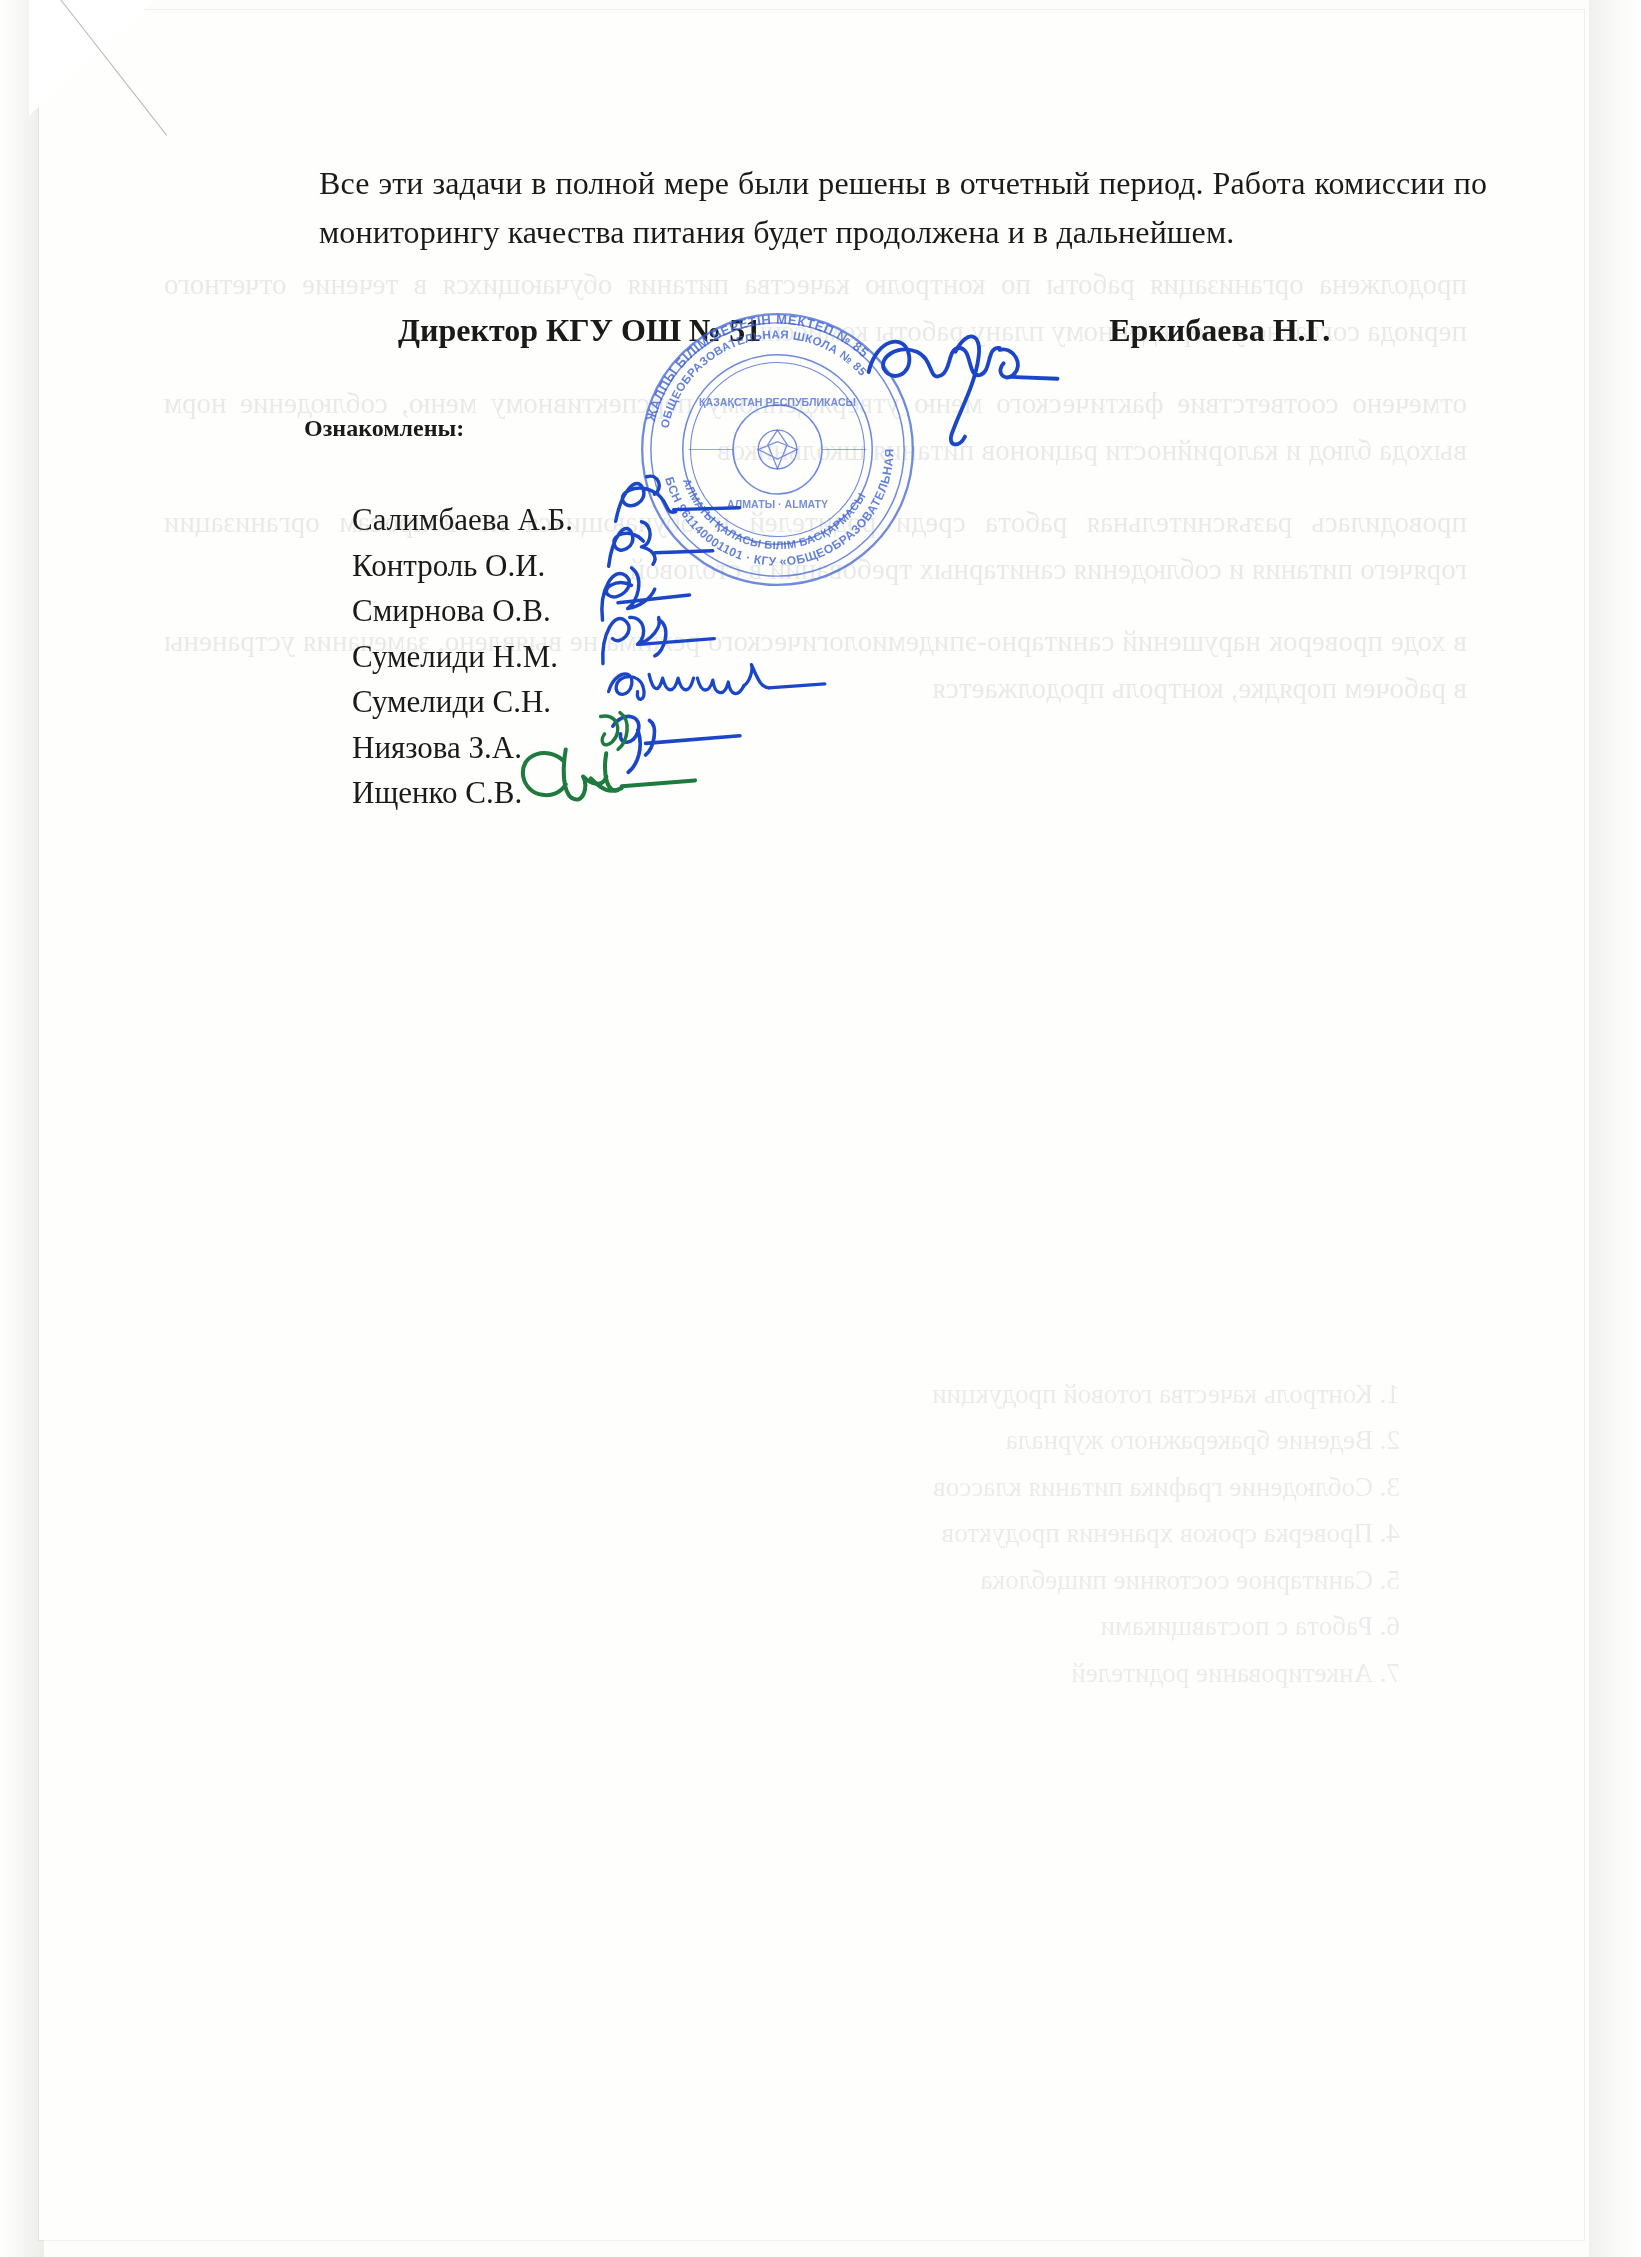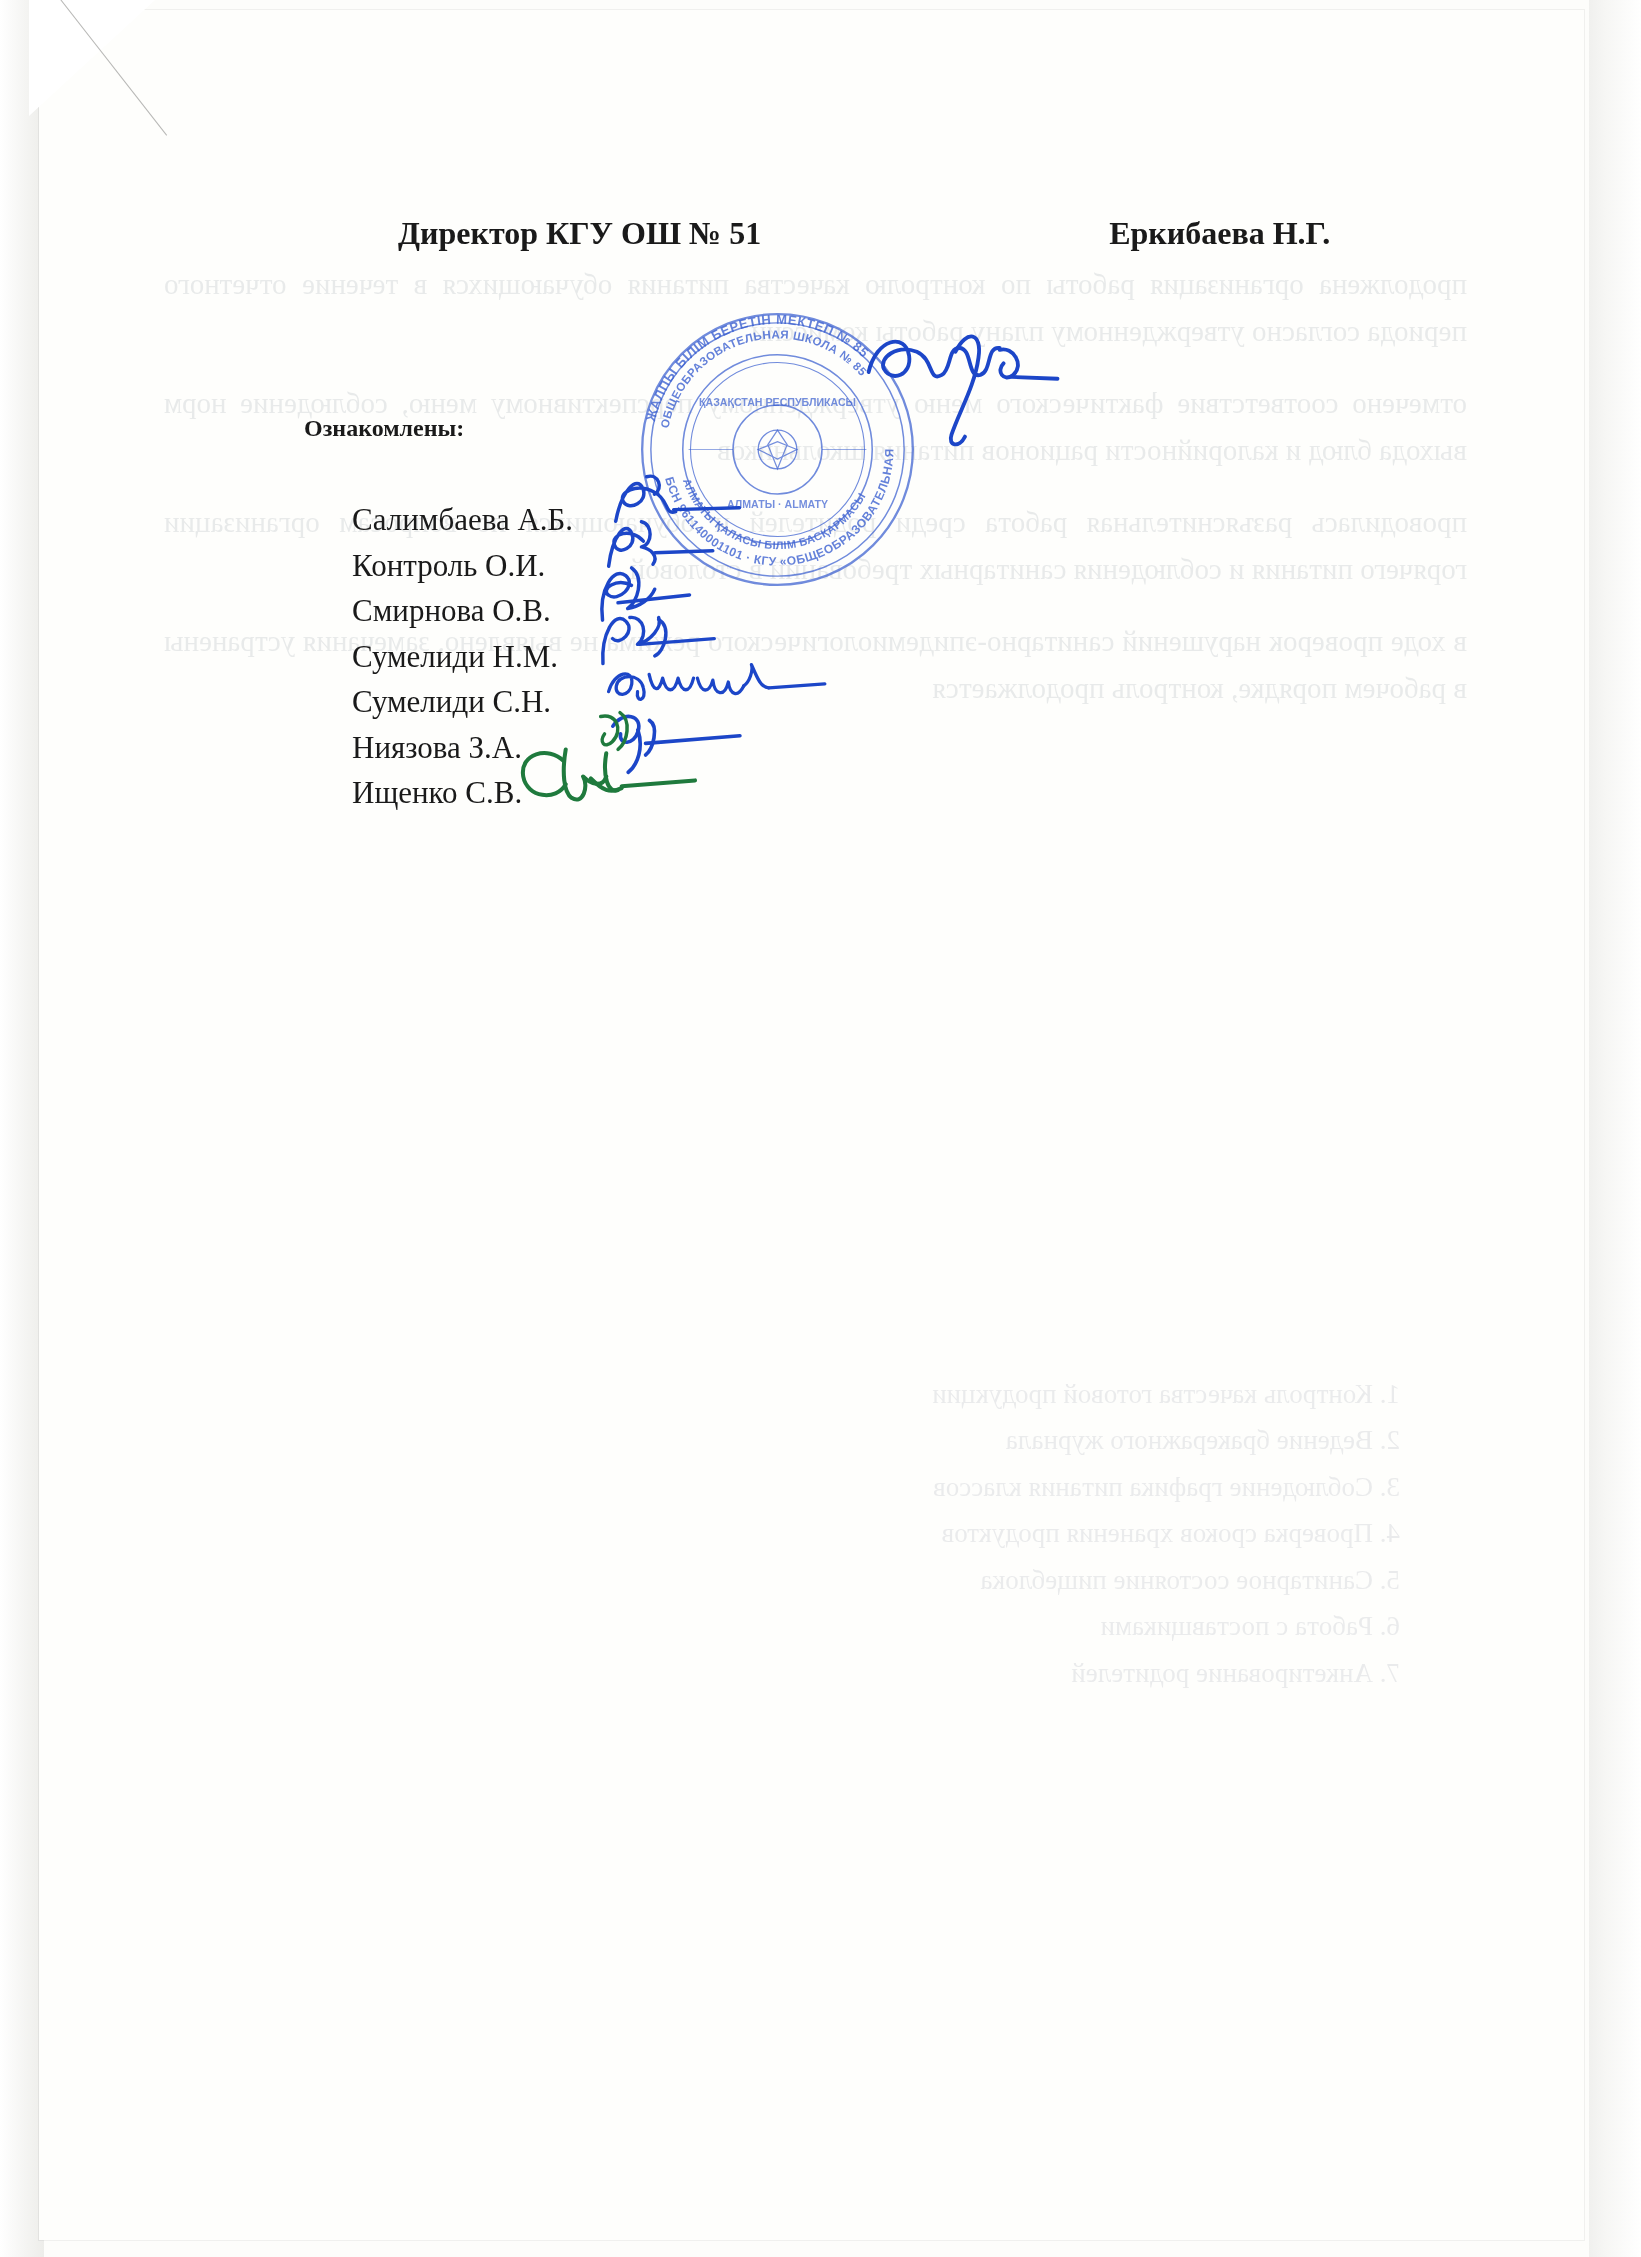--- a/index.html
+++ b/index.html
@@ -166,20 +166,21 @@
     <div>1. Контроль качества готовой продукции</div>
     <div>2. Ведение бракеражного журнала</div>
     <div>3. Соблюдение графика питания классов</div>
     <div>4. Проверка сроков хранения продуктов</div>
     <div>5. Санитарное состояние пищеблока</div>
     <div>6. Работа с поставщиками</div>
     <div>7. Анкетирование родителей</div>
   </div>
 
   <div class="content">
+    <div class="para">Все эти задачи в полной мере были решены в отчетный период. Работа комиссии по мониторингу качества питания будет продолжена и в дальнейшем.</div>
     <div class="signature-line">
       <span class="sig-title">Директор КГУ ОШ № 51</span>
       <span class="sig-name">Еркибаева Н.Г.</span>
     </div>
   </div>
 
   <div class="ack-heading">Ознакомлены:</div>
 
   <div class="names">
     <div>Салимбаева А.Б.</div>

